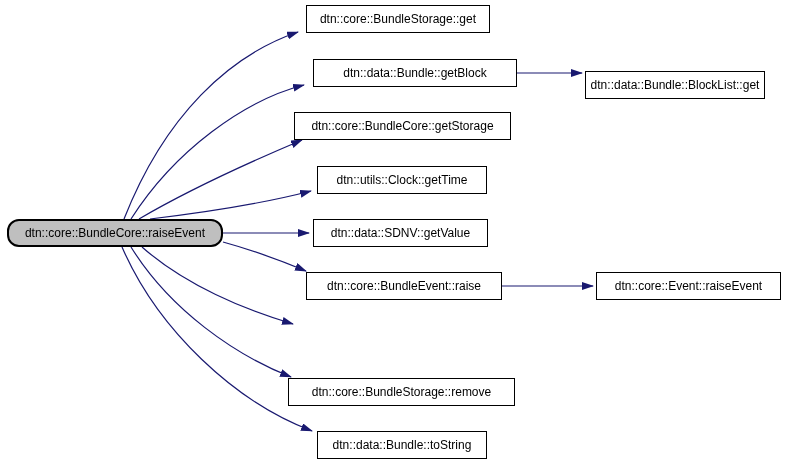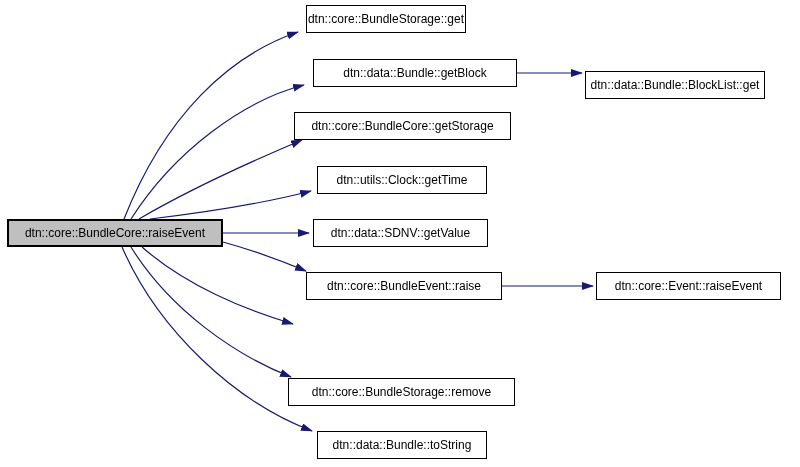--- a/index.html
+++ b/index.html
@@ -60,23 +60,23 @@
       <path d="M 223,233 L 309,233" marker-end="url(#arrow)"></path>
       <path d="M 223,242 C 252,250 282,261 306,271" marker-end="url(#arrow)"></path>
       <path d="M 142,247 C 185,285 245,310 293,324" marker-end="url(#arrow)"></path>
       <path d="M 131,247 C 170,310 235,355 291,377" marker-end="url(#arrow)"></path>
       <path d="M 122,247 C 158,330 235,402 312,431" marker-end="url(#arrow)"></path>
       <path d="M 488,73 L 582,73" marker-end="url(#arrow)"></path>
       <path d="M 498,286 L 593,286" marker-end="url(#arrow)"></path>
     </g>
   </svg>
 
-  <div class="node root" style="left:7px;   top:219px; width:216px;">dtn::core::BundleCore::raiseEvent</div>
+  <div class="node root" style="left:7px;   top:219px; width:216px;border-radius:12px;">dtn::core::BundleCore::raiseEvent</div>
 
-  <div class="node" style="left:306px; top:5px;   width:160px;">dtn::core::BundleStorage::get</div>
+  <div class="node" style="left:306px; top:5px;   width:184px;">dtn::core::BundleStorage::get</div>
 
   <div class="node" style="left:313px; top:59px;  width:204px;">dtn::data::Bundle::getBlock</div>
 
   <div class="node" style="left:585px; top:59px;  width:180px;margin-top:12px;">dtn::data::Bundle::BlockList::get</div>
 
   <div class="node" style="left:294px; top:112px; width:217px;">dtn::core::BundleCore::getStorage</div>
 
   <div class="node" style="left:317px; top:166px; width:170px;">dtn::utils::Clock::getTime</div>
 
   <div class="node" style="left:313px; top:219px; width:175px;">dtn::data::SDNV::getValue</div>

